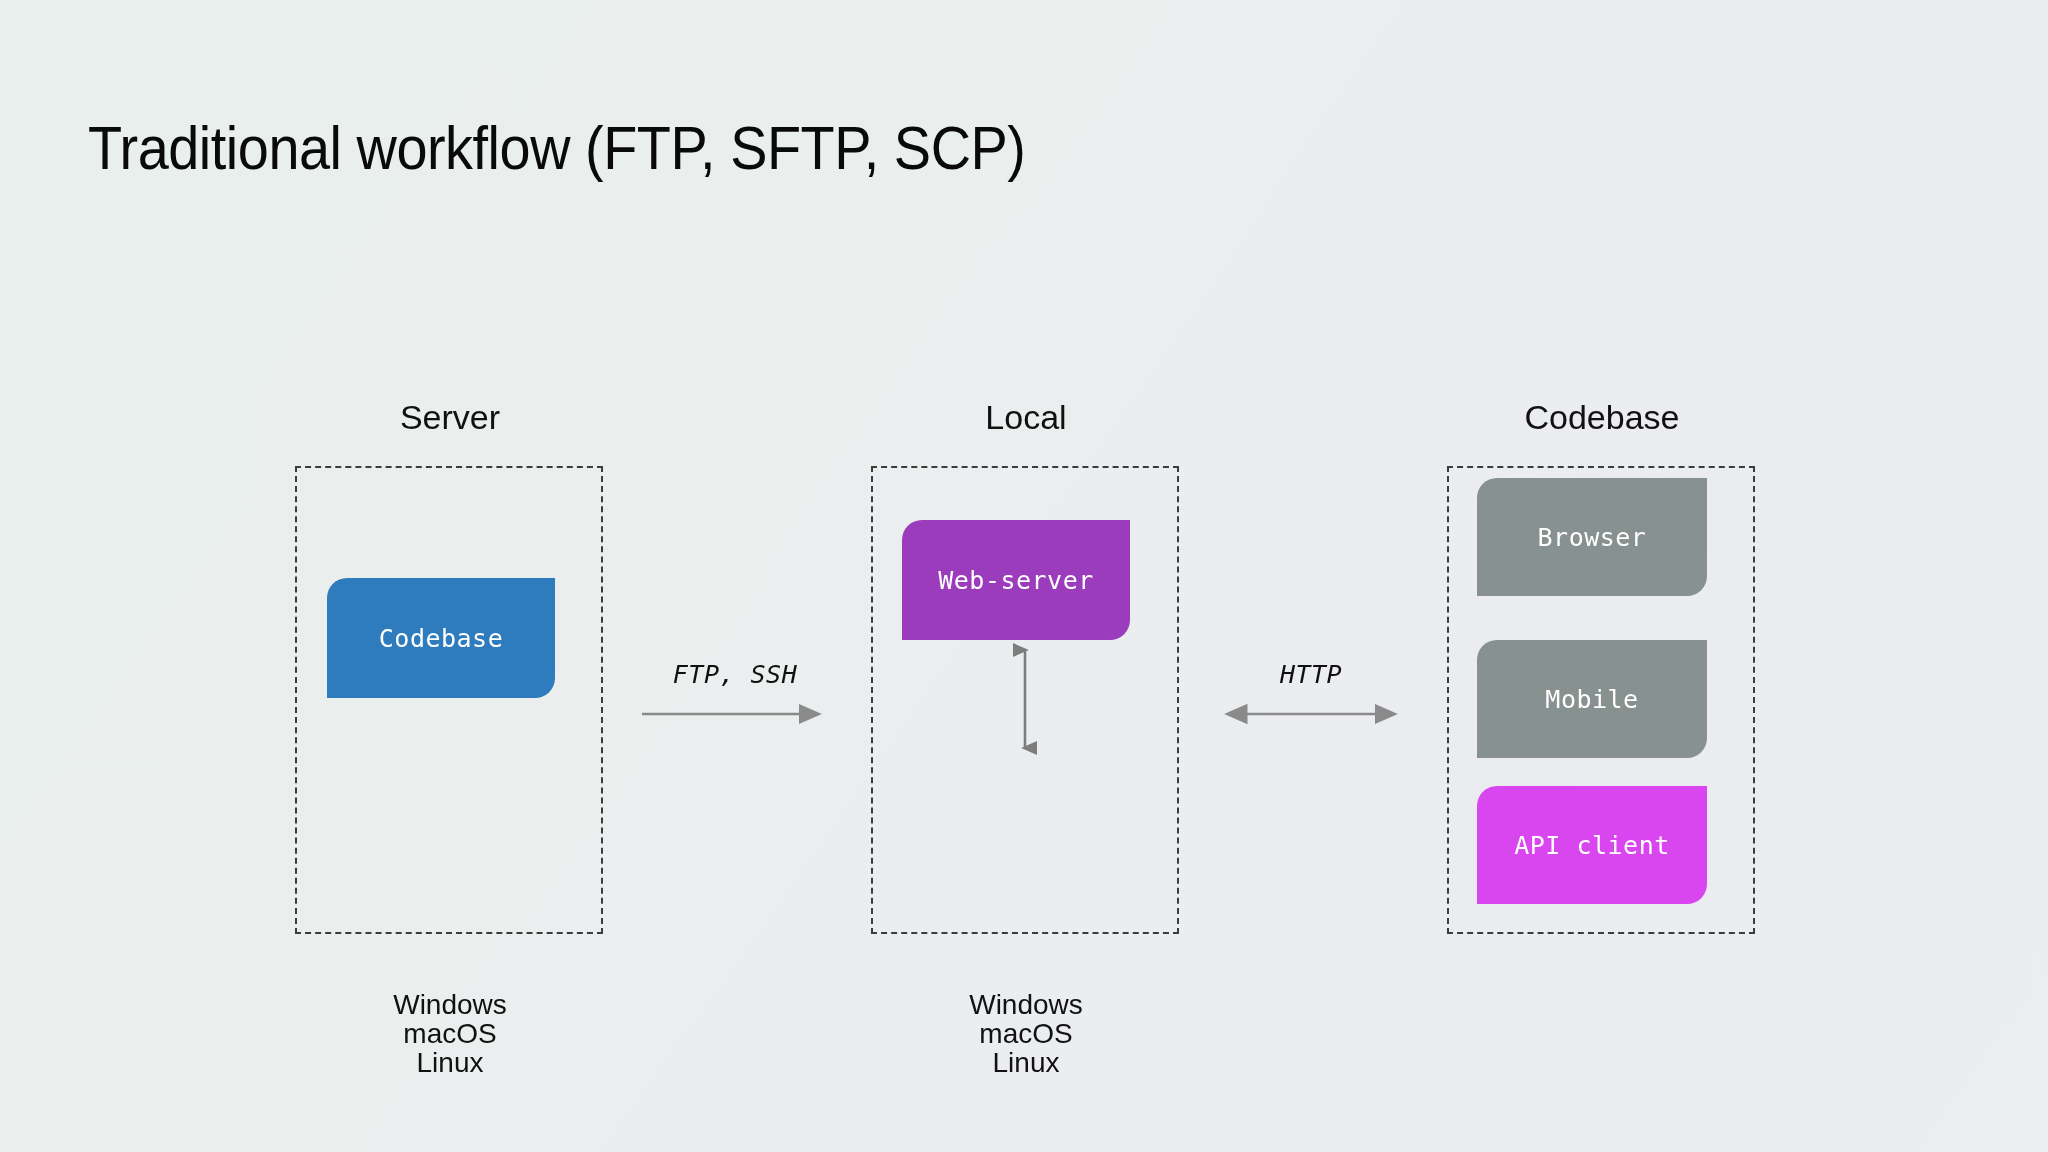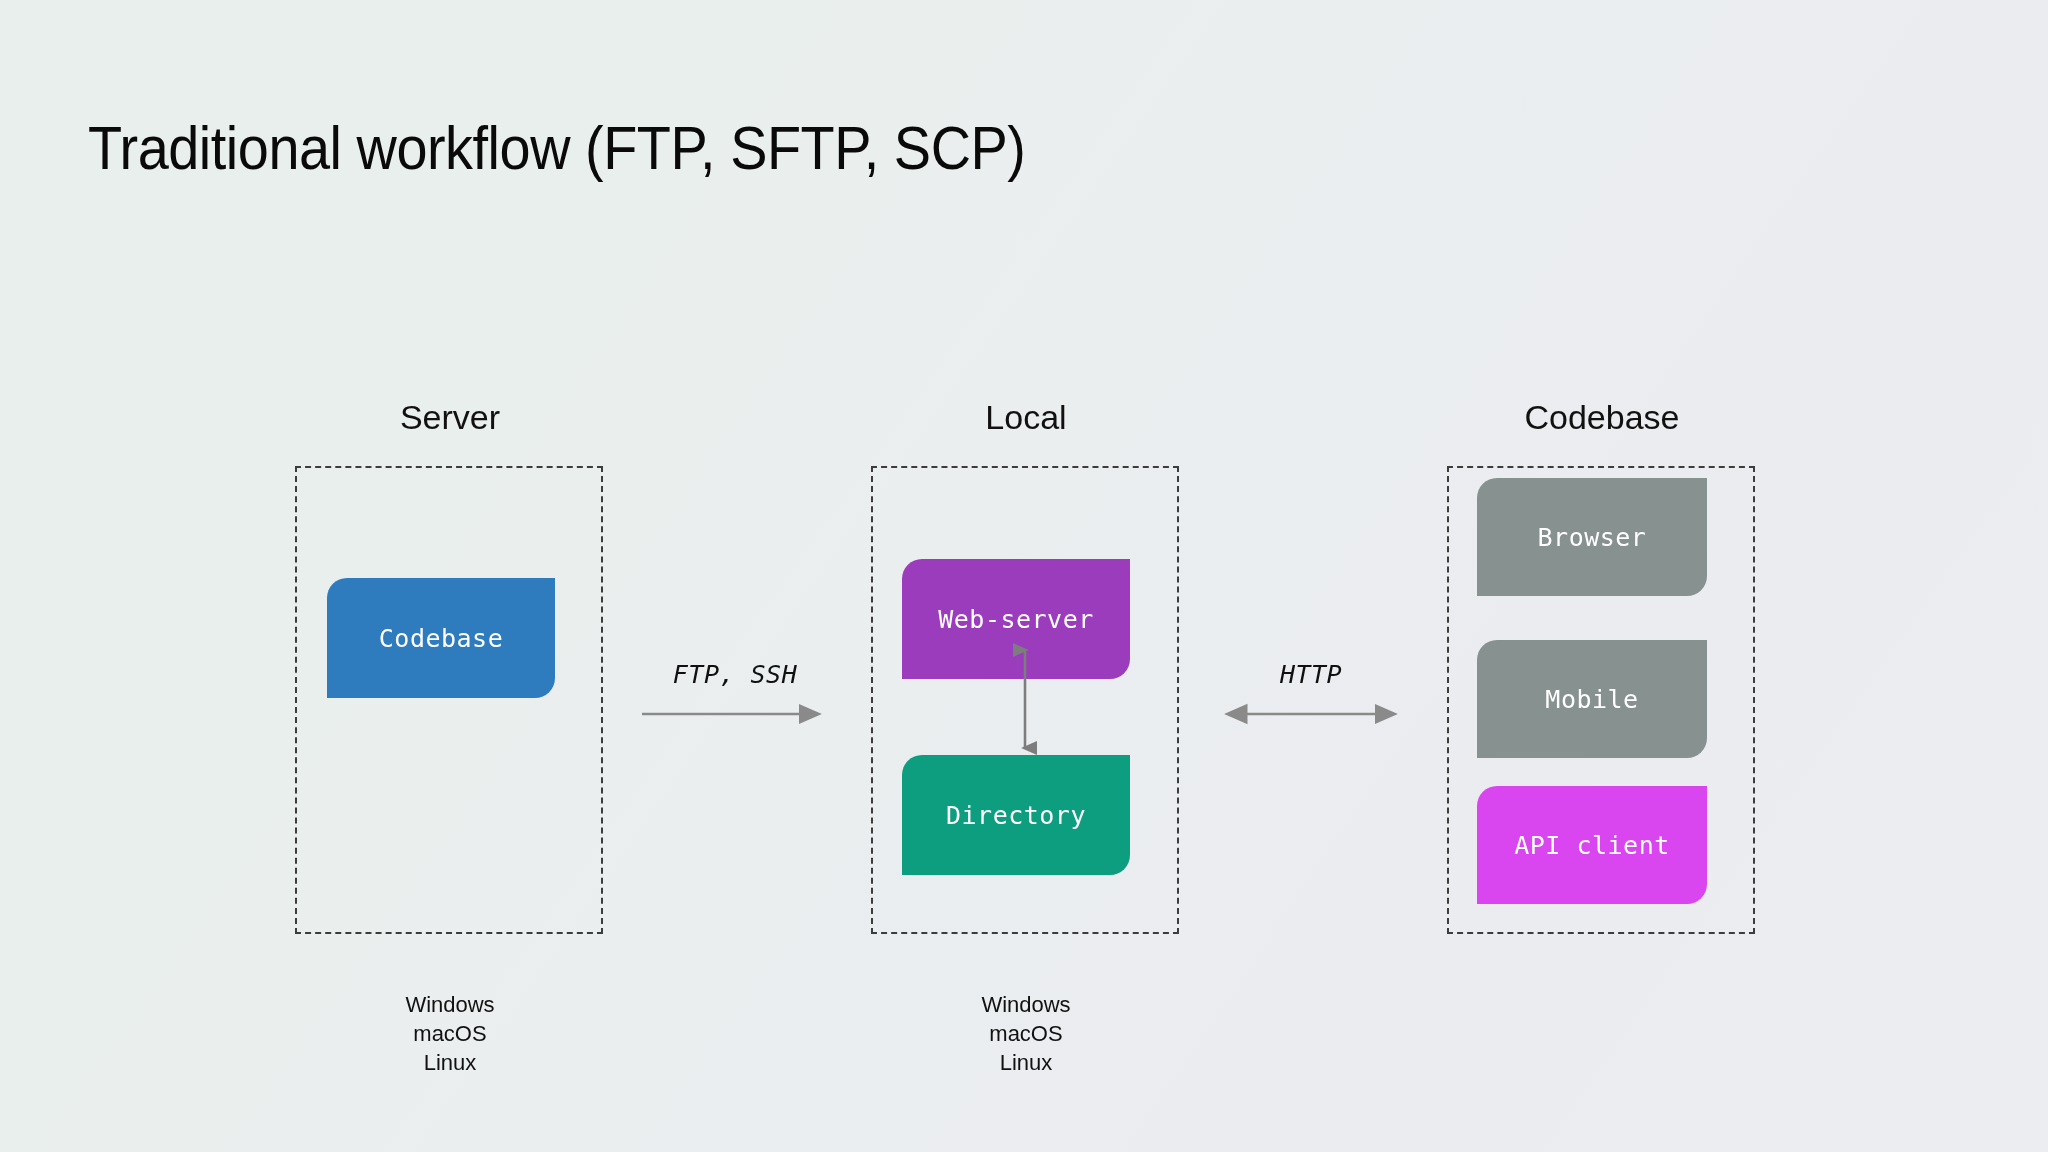--- a/index.html
+++ b/index.html
@@ -125,21 +125,21 @@
     top: 640px;
   }
 
   
   .os-caption {
     position: absolute;
     top: 990px;
     width: 420px;
     text-align: center;
     font-family: "Liberation Sans", sans-serif;
-    font-size: 22px;
+    font-size: 28px;
     line-height: 29px;
     color: #111111;
   }
   .os-caption span { display: block; }
 </style>
 </head>
 <body>
 
 <div id="slide-title">Traditional workflow (FTP, SFTP, SCP)</div>
 
@@ -158,25 +158,22 @@
       <span>Windows</span>
       <span>macOS</span>
       <span>Linux</span>
     </div>
   </div>
 
   <div class="col col-server">
     <div class="col-header">Local</div>
 
     <div class="dashed-zone">
-      <div class="node" style="position:absolute;left:29px;top:52px;width:228px;height:120px;background:#9b3cbd;margin-top:39px;">
+      <div class="node" style="position:absolute;left:29px;top:52px;width:228px;height:120px;background:#9b3cbd;">
         <span>Web-server</span>
-      </div>
-      <div class="node" style="position:absolute;left:29px;top:287px;width:228px;height:120px;background:#0d9e80;">
-        <span>Directory</span>
       </div>
     </div>
 
     <div class="os-caption">
       <span>Windows</span>
       <span>macOS</span>
       <span>Linux</span>
     </div>
   </div>
 

